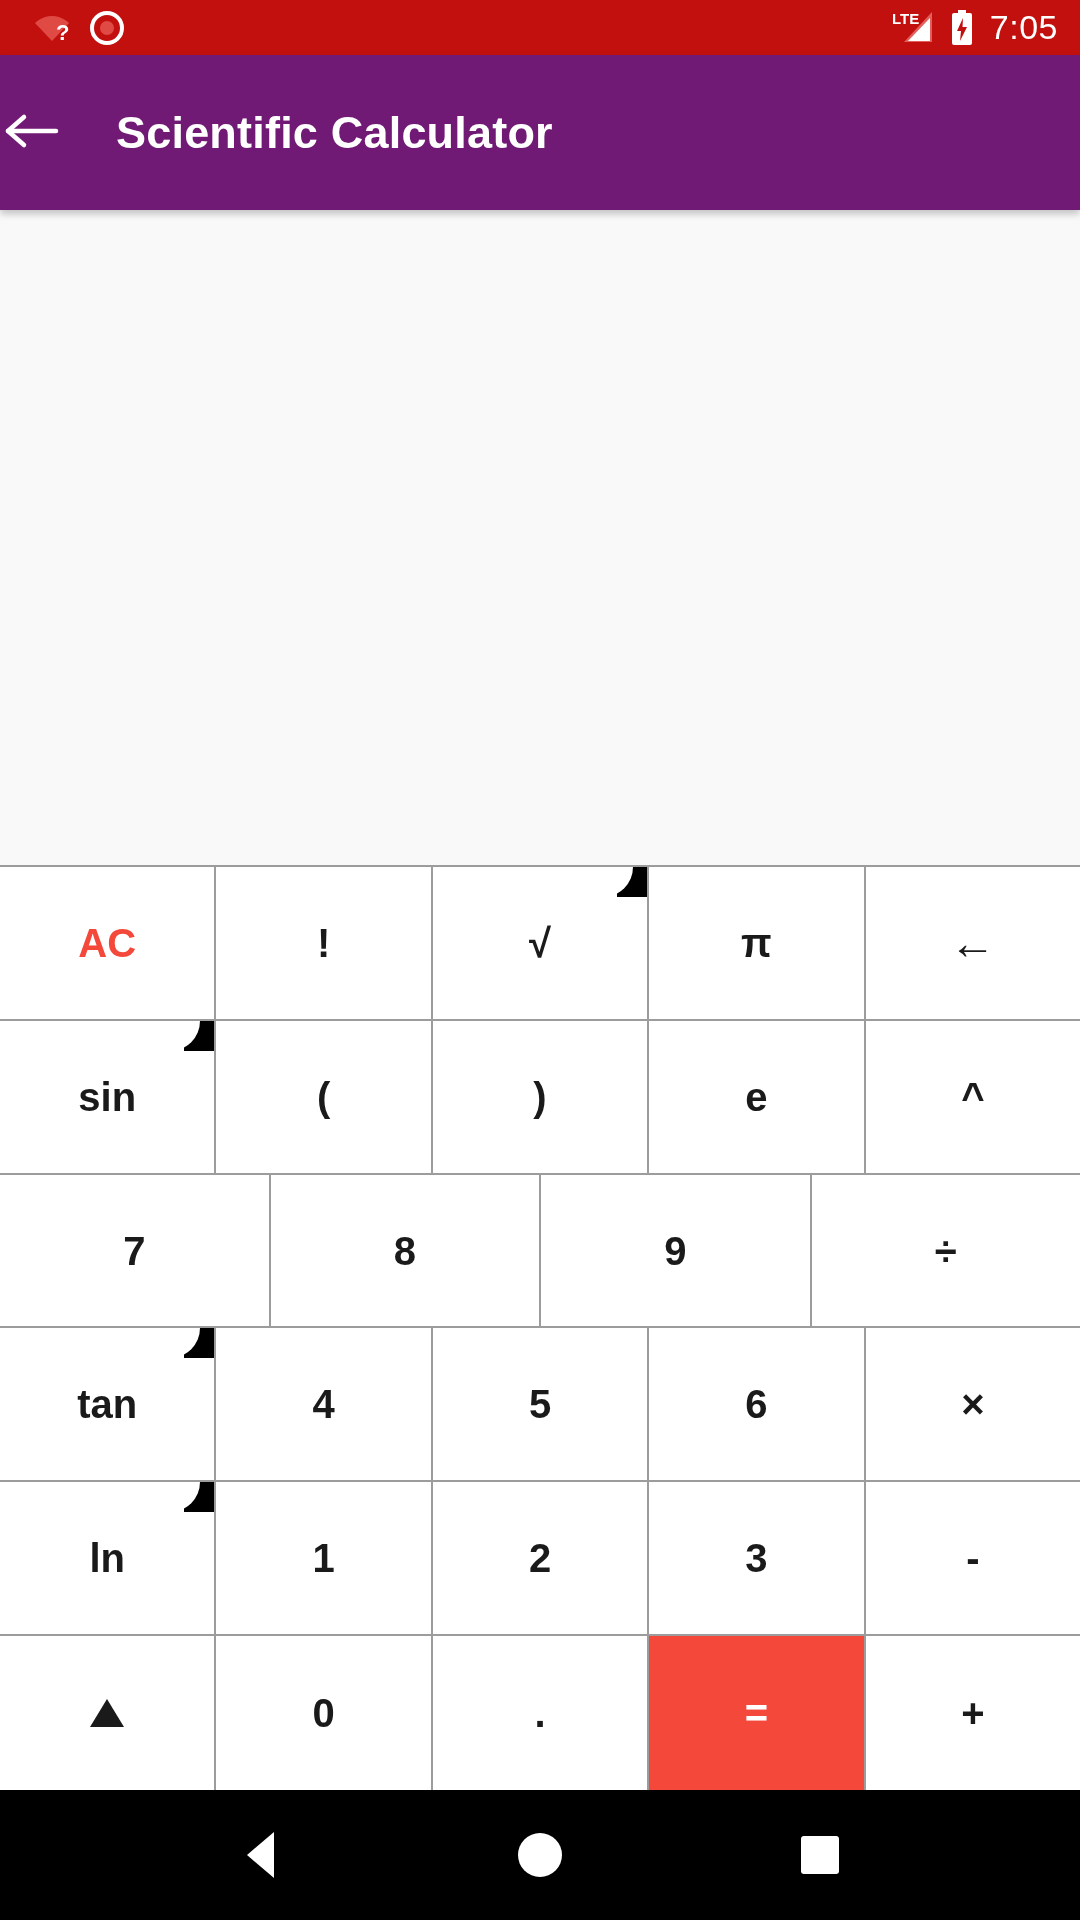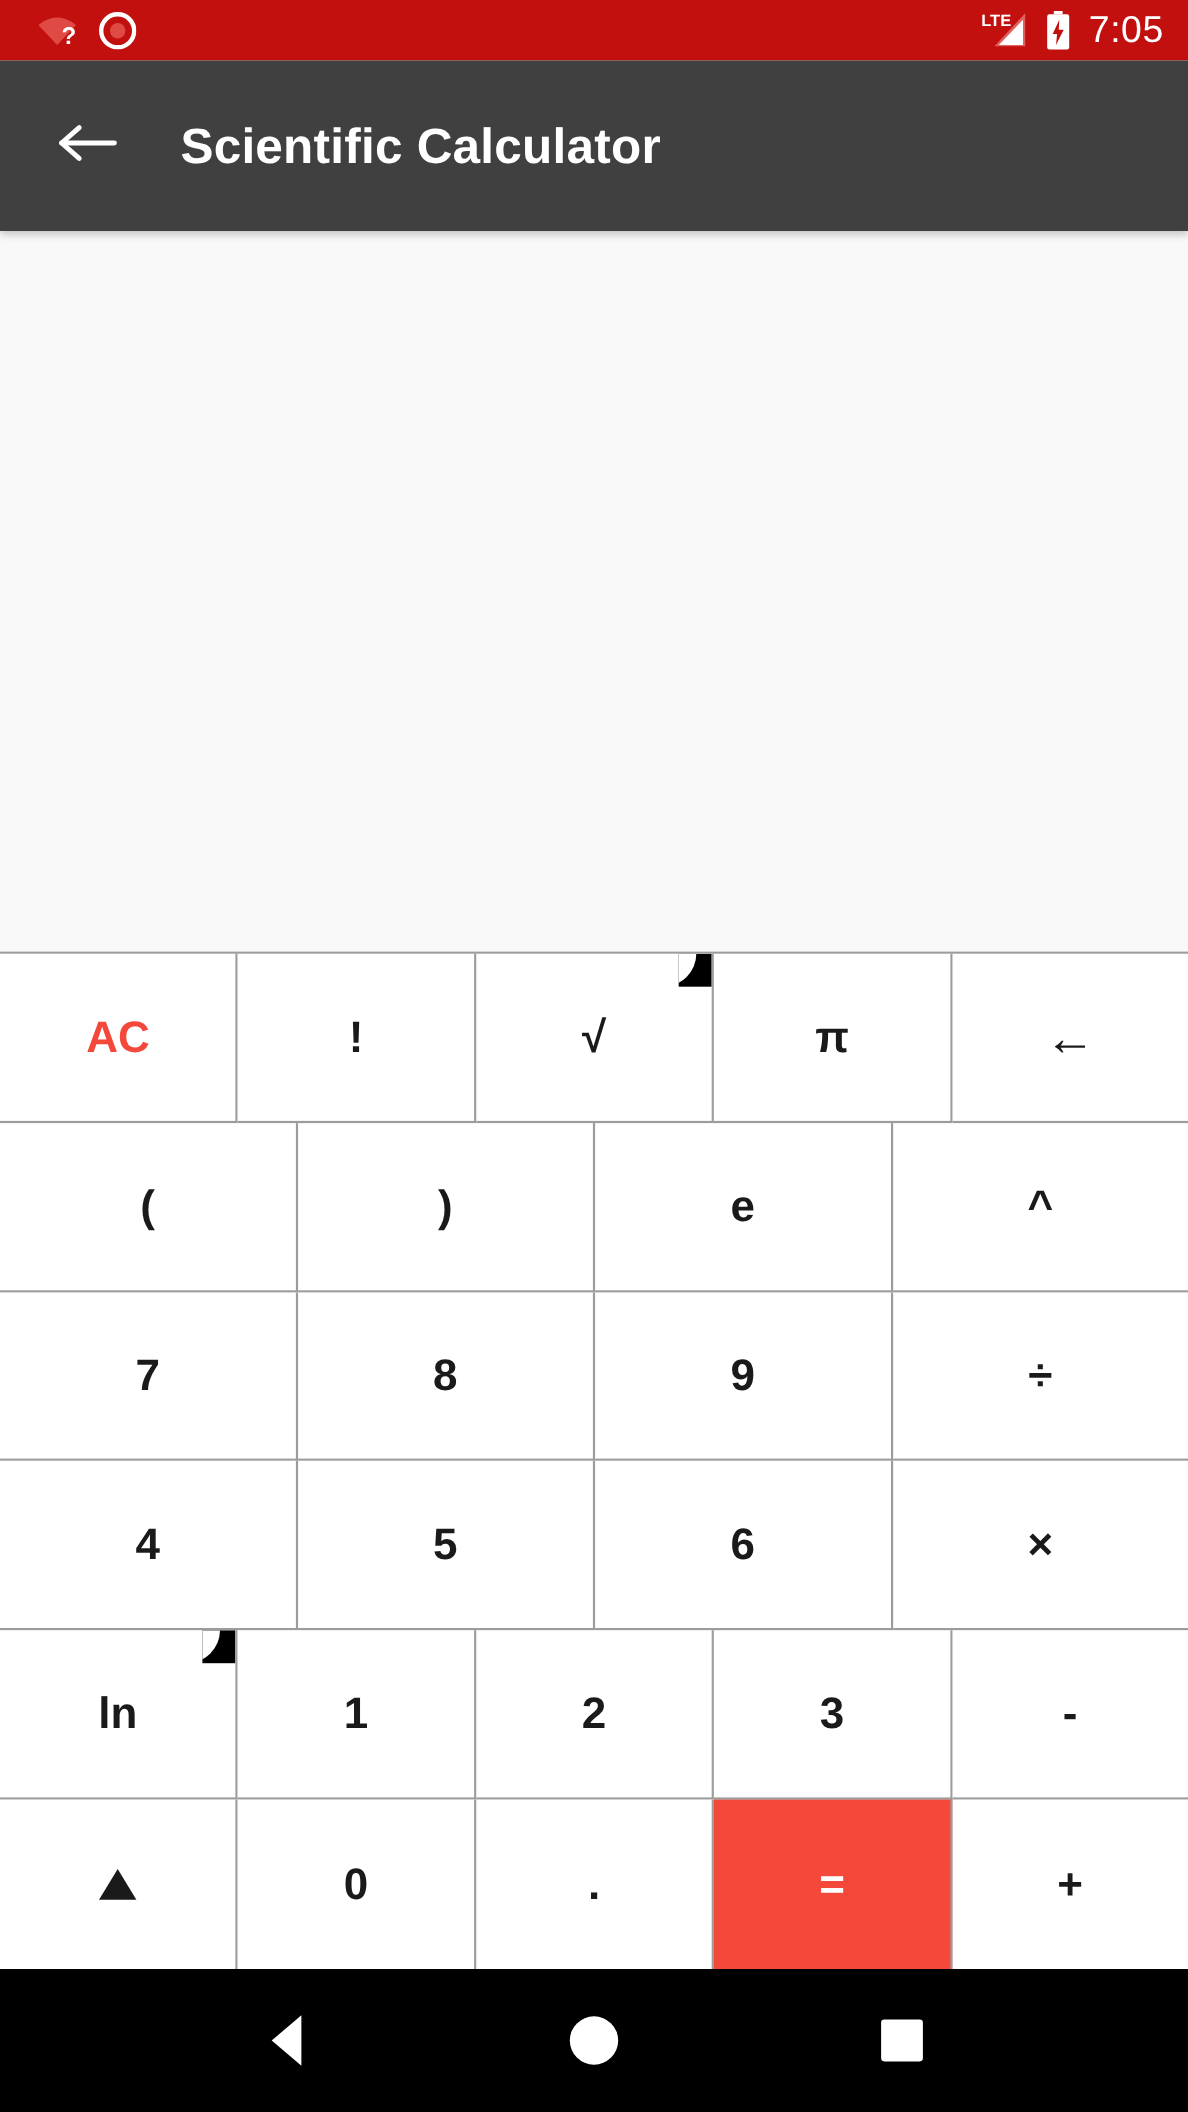--- a/index.html
+++ b/index.html
@@ -26,23 +26,22 @@
     letter-spacing:0.5px; line-height:1; padding-bottom:2px;
   }
   .icon-wifi-q { position:relative; width:36px; height:30px; display:block; }
   .icon-rec { width:34px; height:34px; display:block; }
   .icon-lte { width:42px; height:32px; display:block; }
   .icon-batt { width:24px; height:36px; display:block; }
 
   
   .appbar {
     height:155px; flex:0 0 155px;
-    background:#404040;
+    background:#701a75;
     display:flex; align-items:center;
-    padding-left:48px;
     box-shadow:0 4px 7px rgba(0,0,0,0.22);
     position:relative; z-index:5;
   }
   .back-btn {
     width:64px; height:64px;
     display:flex; align-items:center; justify-content:center;
     cursor:pointer; flex:0 0 auto;
   }
   .appbar-title {
     color:#ffffff; font-size:45px; font-weight:700;
@@ -200,20 +199,24 @@
         </div>
         <div class="key">
           <span class="lbl">π</span>
         </div>
         <div class="key">
           <span class="lbl sym-big">←</span>
         </div>
       </div>
       <div class="krow">
         <div class="key">
+          <span class="corner"></span>
+          <span class="lbl">sin</span>
+        </div>
+        <div class="key">
           <span class="lbl">(</span>
         </div>
         <div class="key">
           <span class="lbl">)</span>
         </div>
         <div class="key">
           <span class="lbl">e</span>
         </div>
         <div class="key">
           <span class="lbl">^</span>
@@ -227,20 +230,24 @@
           <span class="lbl">8</span>
         </div>
         <div class="key">
           <span class="lbl">9</span>
         </div>
         <div class="key">
           <span class="lbl">÷</span>
         </div>
       </div>
       <div class="krow">
+        <div class="key">
+          <span class="corner"></span>
+          <span class="lbl">tan</span>
+        </div>
         <div class="key">
           <span class="lbl">4</span>
         </div>
         <div class="key">
           <span class="lbl">5</span>
         </div>
         <div class="key">
           <span class="lbl">6</span>
         </div>
         <div class="key">

